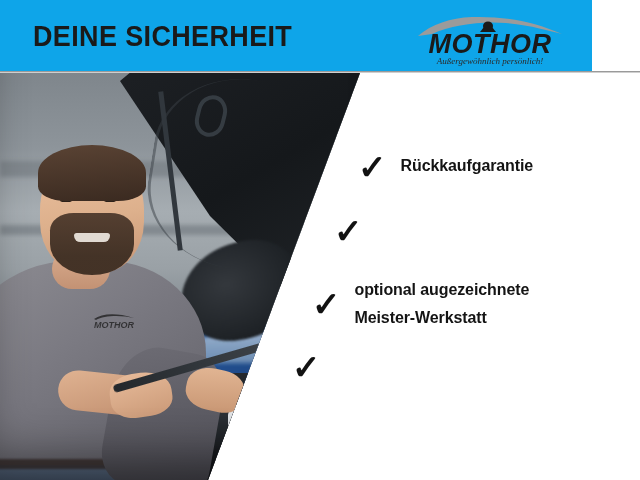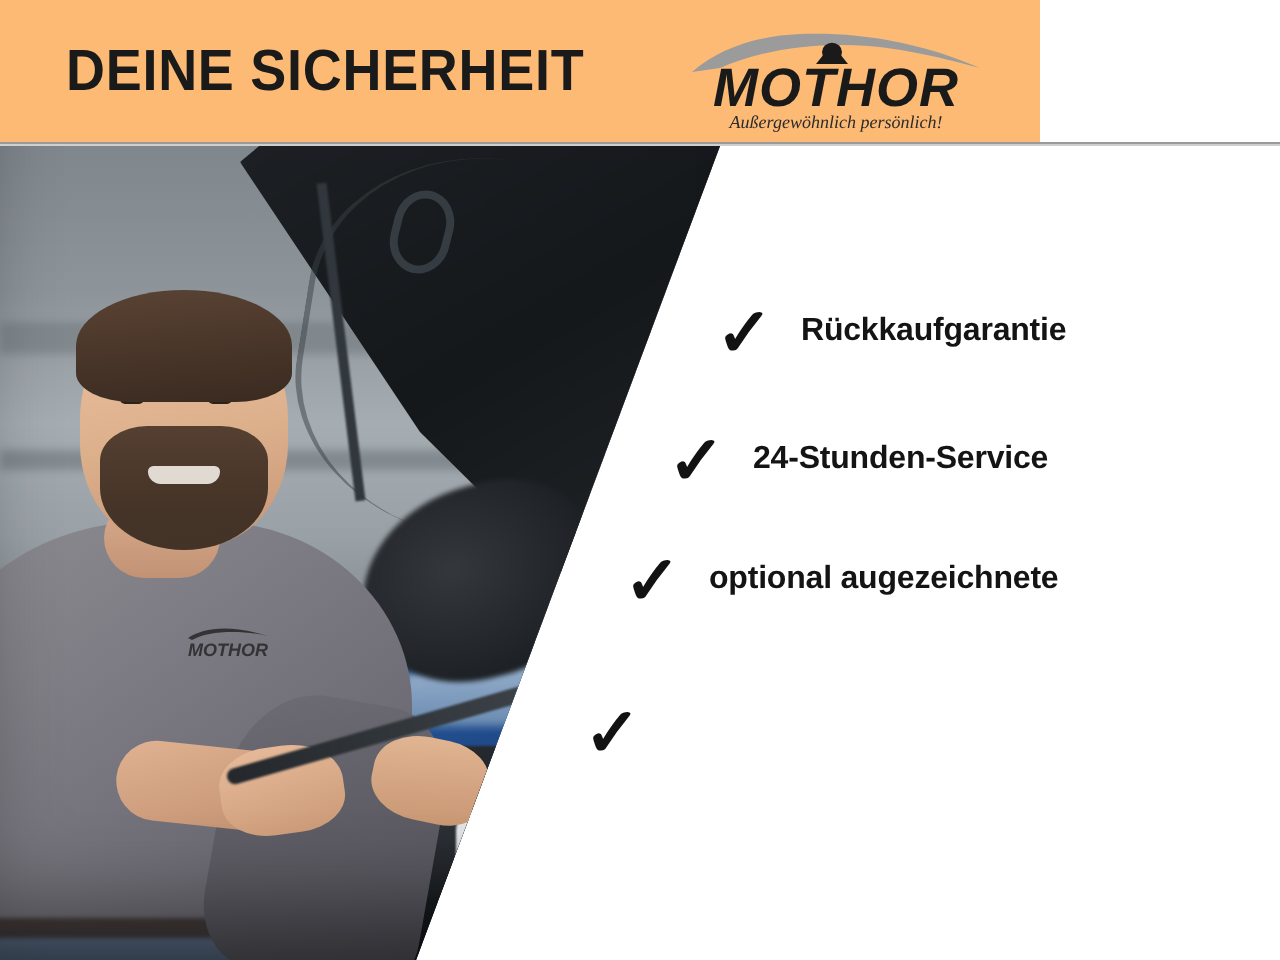--- a/index.html
+++ b/index.html
@@ -18,23 +18,23 @@
     height: 480px;
     background: #ffffff;
     overflow: hidden;
   }
 
   
   .header {
     position: absolute;
     left: 0;
     top: 0;
-    width: 520px;
+    width: 592px;
     height: 72px;
-    background: #fdba74;
+    background: #0ea5e9;
   }
 
   .page-title {
     position: absolute;
     left: 33px;
     top: 20px;
     font-family: "Liberation Sans", sans-serif;
     font-size: 29px;
     font-weight: bold;
     letter-spacing: 0.4px;
@@ -416,29 +416,27 @@
 
     <div class="feature-row row-0">
       <span class="check-icon">✓</span>
       <span class="feature-text">
         <span>Rückkaufgarantie</span>
       </span>
     </div>
 
     <div class="feature-row row-1">
       <span class="check-icon">✓</span>
-      <span class="feature-text">
-        <span>24-Stunden-Service</span>
-      </span>
     </div>
 
     <div class="feature-row row-2">
       <span class="check-icon">✓</span>
       <span class="feature-text">
         <span>optional augezeichnete</span>
+        <span class="line2">Meister-Werkstatt</span>
       </span>
     </div>
 
     <div class="feature-row row-3">
       <span class="check-icon">✓</span>
     </div>
 
   </div>
 </div>
 

